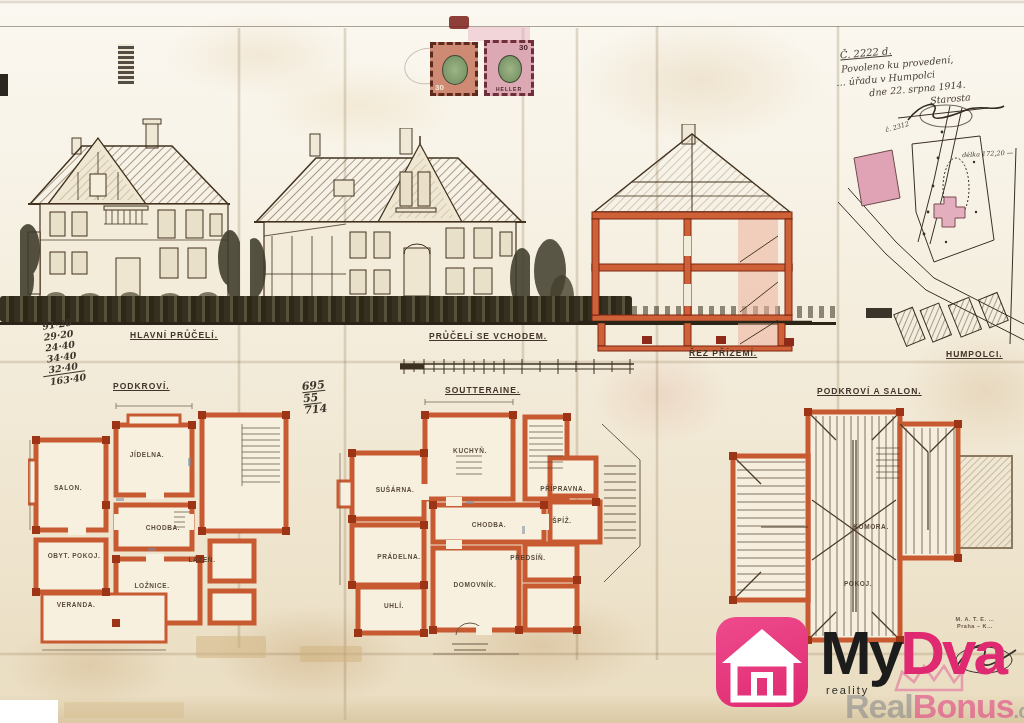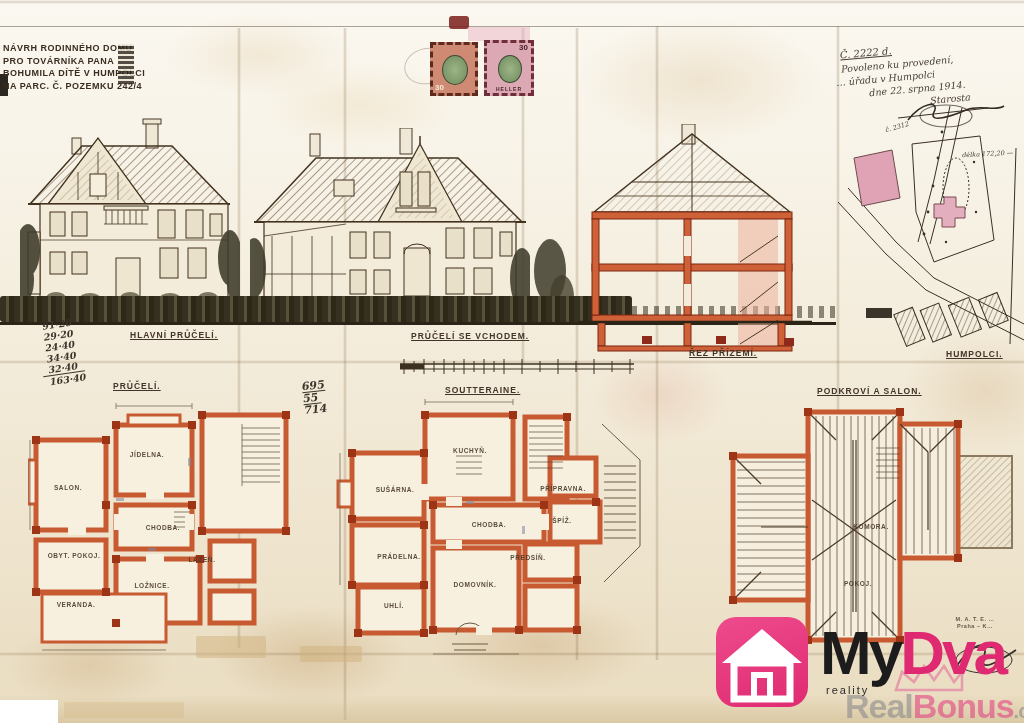--- a/index.html
+++ b/index.html
@@ -44,26 +44,20 @@
   <div class="abs crease-h" style="left:0;top:360px;width:1024px;"></div>
   <div class="abs crease-h" style="left:0;top:652px;width:1024px;"></div>
   <div class="abs" style="left:0;top:695px;width:1024px;height:28px;background:linear-gradient(180deg,rgba(214,196,160,.0),rgba(206,184,140,.55));"></div>
   <div class="abs" style="left:0;top:700px;width:58px;height:23px;background:#fff;"></div>
   <div class="abs" style="left:0;top:74px;width:8px;height:22px;background:#2c2620;"></div>
   <div class="abs" style="left:449px;top:16px;width:20px;height:13px;background:#7a1f1a;border-radius:3px;opacity:.85;"></div>
   <div class="abs tape" style="left:196px;top:636px;width:70px;height:22px;"></div>
   <div class="abs tape" style="left:300px;top:646px;width:62px;height:16px;"></div>
   <div class="abs tape" style="left:64px;top:702px;width:120px;height:16px;opacity:.6;"></div>
 
-  <div class="abs" style="left:3px;top:42px;">
-    <div class="titleline">NÁVRH RODINNÉHO DOMU</div>
-    <div class="titleline">PRO TOVÁRNÍKA PANA</div>
-    <div class="titleline">BOHUMILA DÍTĚ V HUMPOLCI</div>
-    <div class="titleline">NA PARC. Č. POZEMKU 242/4</div>
-  </div>
   <div class="abs" style="left:118px;top:44px;width:16px;height:40px;background:repeating-linear-gradient(0deg,#2a241c 0 3px,#efe6d2 3px 5px),repeating-linear-gradient(90deg,#2a241c 0 3px,#efe6d2 3px 5px);opacity:.8;"></div>
 
   <div class="abs" style="left:404px;top:48px;width:44px;height:34px;border:1.5px solid rgba(120,90,80,.35);border-radius:50%;transform:rotate(-14deg);"></div>
   <div class="abs" style="left:468px;top:27px;width:62px;height:14px;background:rgba(230,170,190,.45);"></div>
   <div class="abs stamp" style="left:430px;top:42px;width:48px;height:54px;background:#cf8a74;border-color:#5e2a1e;">
     <div class="abs" style="left:9px;top:10px;width:24px;height:28px;background:radial-gradient(#9db586,#6e8a5e);border-radius:50%;border:1px solid #3d4a34;"></div>
     <div class="abs val" style="left:2px;bottom:1px;color:#f7ead8;">30</div>
   </div>
   <div class="abs stamp" style="left:484px;top:40px;width:50px;height:56px;background:#dca8b4;border-color:#6e2f3a;">
     <div class="abs val" style="right:3px;top:0;color:#4a2028;">30</div>
@@ -270,21 +264,21 @@
       <rect x="84" y="212" width="20" height="34" fill="url(#hD)" stroke="#3a2f24"></rect>
       <rect x="112" y="218" width="22" height="34" fill="url(#hD)" stroke="#3a2f24"></rect>
       <rect x="142" y="224" width="20" height="30" fill="url(#hD)" stroke="#3a2f24"></rect>
     </g>
     <rect x="28" y="216" width="26" height="10" fill="#3a342a"></rect>
   </svg>
   <span class="abs hand" style="left:885px;top:123px;font-size:6.5px;transform:rotate(-16deg);">č. 2312</span>
   <span class="abs hand" style="left:962px;top:150px;font-size:6.5px;transform:rotate(-3deg);">délka 172,20 —</span>
 
   <span class="abs lbl" style="left:130px;top:330px;">HLAVNÍ PRŮČELÍ.</span>
-  <span class="abs lbl" style="left:363px;top:331px;padding-left:48px;">PRŮČELÍ SE VCHODEM.</span>
+  <span class="abs lbl" style="left:381px;top:331px;padding-left:48px;">PRŮČELÍ SE VCHODEM.</span>
   <span class="abs lbl" style="left:689px;top:348px;">ŘEZ PŘÍZEMÍ.</span>
   <span class="abs lbl" style="left:946px;top:349px;">HUMPOLCI.</span>
 
   <div class="abs" style="left:46px;top:318px;transform:rotate(-8deg);">
     <div class="calc">91·20</div>
     <div class="calc">29·20</div>
     <div class="calc">24·40</div>
     <div class="calc">34·40</div>
     <div class="calc">32·40</div>
     <div class="calc" style="border-top:1.5px solid #3d342b;margin-left:-6px;padding-left:6px;">163·40</div>
@@ -314,21 +308,21 @@
         <line x1="142" y1="5" x2="142" y2="16"></line>
         <line x1="160" y1="3" x2="160" y2="18"></line>
       <line x1="178" y1="5" x2="178" y2="16"></line>
         <line x1="196" y1="3" x2="196" y2="18"></line>
         <line x1="214" y1="5" x2="214" y2="16"></line>
       <line x1="232" y1="3" x2="232" y2="18"></line>
     </g>
     <rect x="2" y="8" width="24" height="5" fill="#3c3020"></rect>
   </svg>
 
-  <span class="abs lbl" style="left:113px;top:381px;">PRŮČELÍ.</span>
+  <span class="abs lbl" style="left:113px;top:381px;">PODKROVÍ.</span>
   <span class="abs lbl" style="left:445px;top:385px;">SOUTTERAINE.</span>
   <span class="abs lbl" style="left:817px;top:386px;">PODKROVÍ A SALON.</span>
 
   <svg class="abs" style="left:28px;top:398px;" width="272" height="258" viewBox="0 0 272 258">
     <g fill="#f7f0df" stroke="#c85a32" stroke-width="5">
       <rect x="8" y="42" width="70" height="90"></rect>
       <rect x="88" y="27" width="76" height="70"></rect>
       <rect x="174" y="17" width="84" height="116"></rect>
       <rect x="88" y="107" width="76" height="44"></rect>
       <rect x="8" y="142" width="70" height="52"></rect>

